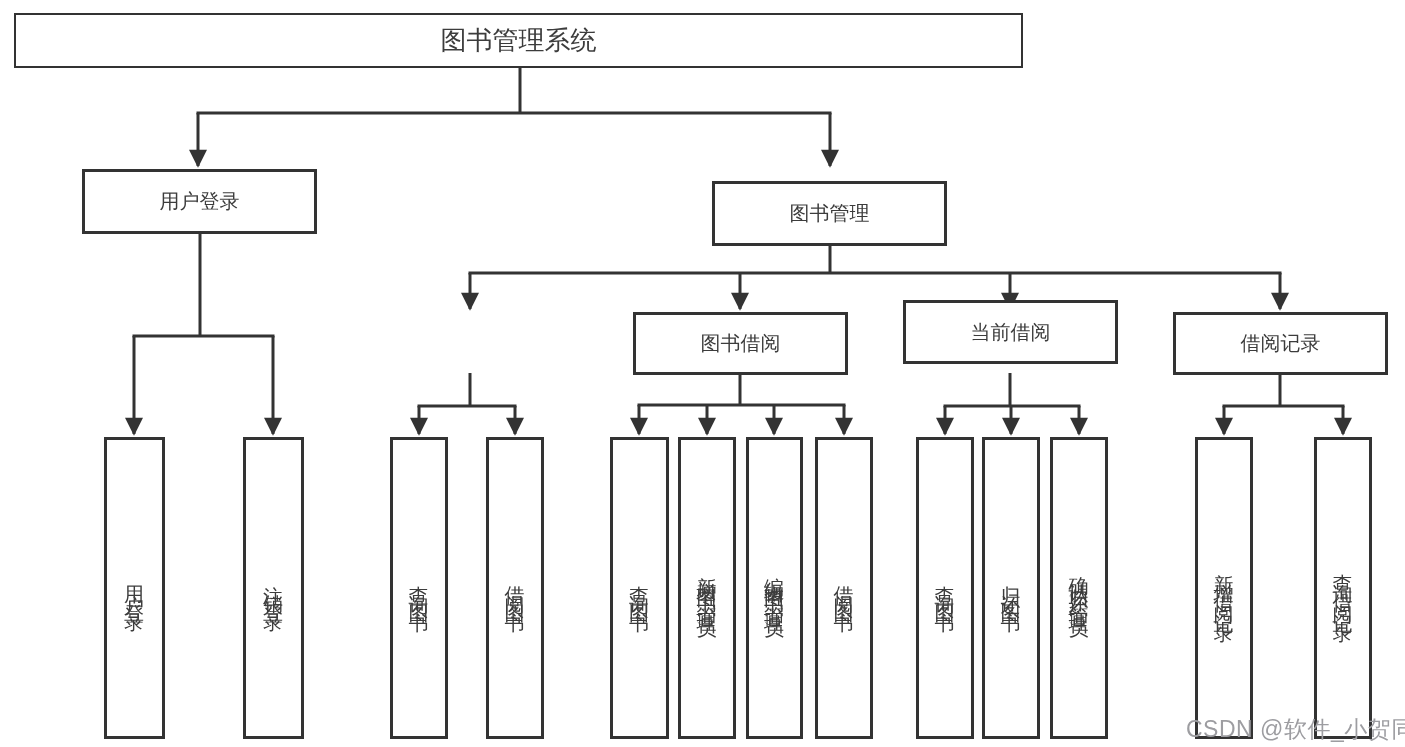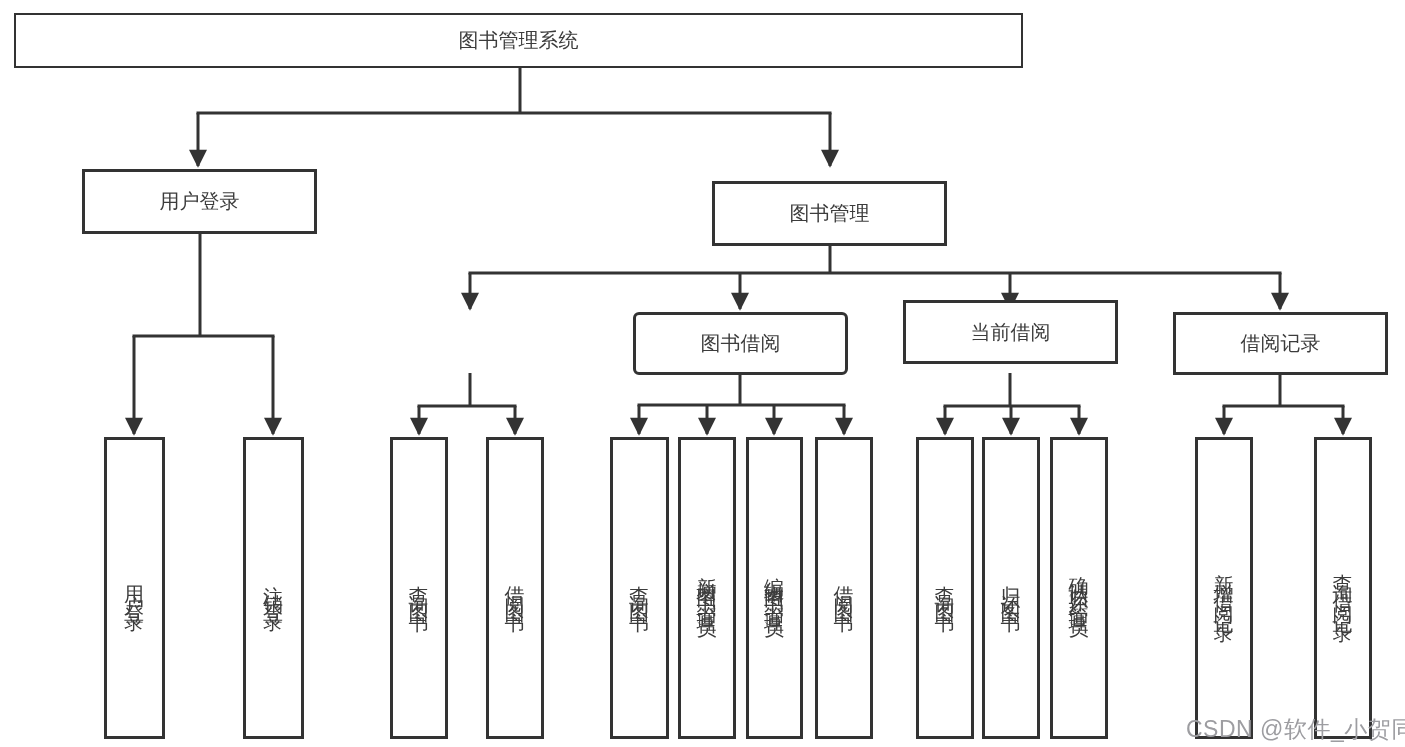--- a/index.html
+++ b/index.html
@@ -7,27 +7,27 @@
     position:relative;width:1405px;height:747px;background:#ffffff;
     font-family:"Liberation Sans","DejaVu Sans",sans-serif;color:#3c3c3c;overflow:hidden;
   }
   #wires{position:absolute;left:0;top:0;}
   .node{
     position:absolute;background:#ffffff;border:3px solid #333333;box-sizing:border-box;
     display:flex;align-items:center;justify-content:center;
     font-size:20px;color:#3c3c3c;z-index:2;
   }
   
-  #root{left:14px;top:13px;width:1009px;height:55px;border-width:2px;font-size:20px;}
+  #root{left:14px;top:13px;width:1009px;height:55px;border-width:2px;font-size:26px;}
   
   #n-login{left:82px;top:169px;width:235px;height:65px;}
   #n-mgmt{left:712px;top:181px;width:235px;height:65px;}
   
   #n-rec{left:363px;top:312px;width:215px;height:63px;}
-  #n-borrow{left:633px;top:312px;width:215px;height:63px;border-radius:6px;}
+  #n-borrow{left:633px;top:312px;width:215px;height:63px;}
   #n-current{left:903px;top:300px;width:215px;height:64px;}
   #n-records{left:1173px;top:312px;width:215px;height:63px;}
   
   .leaf{top:437px;height:302px;}
   .vtext{writing-mode:vertical-rl;text-orientation:mixed;line-height:1;}
   .sp-lg{letter-spacing:9px;}
   .sp-md{letter-spacing:10px;}
   .sp-sm{letter-spacing:6px;}
   #l1{left:104px;width:61px;}
   #l2{left:243px;width:61px;}

